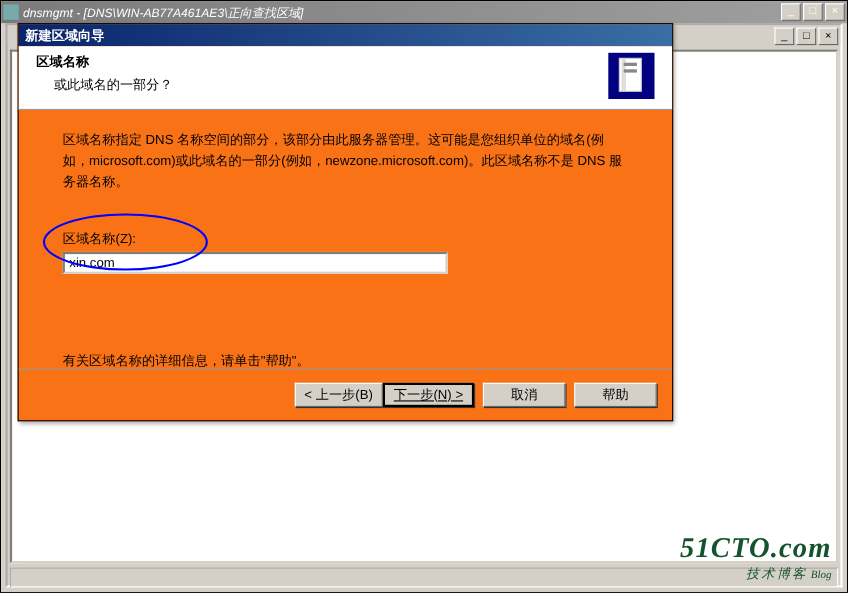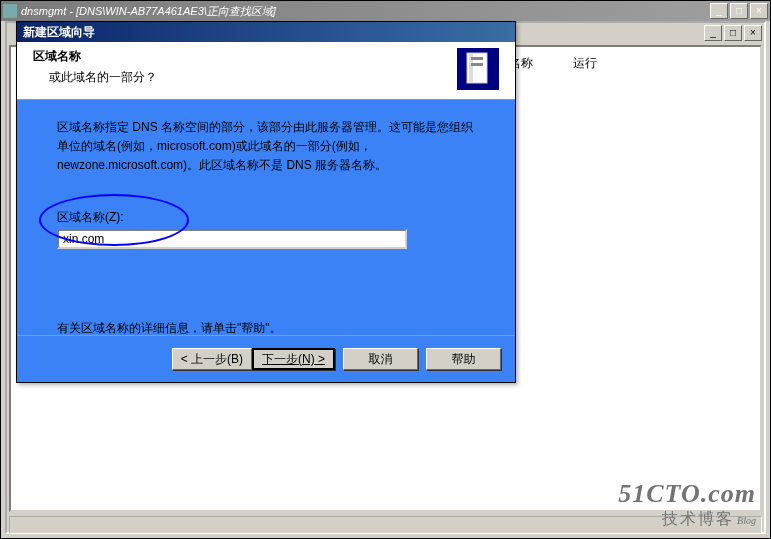--- a/index.html
+++ b/index.html
@@ -81,23 +81,23 @@
       position: absolute;
       bottom: 4px; left: 8px; right: 8px;
       height: 18px;
       background: #d4d0c8;
       border: 1px inset #fff;
     }
     
     .wizard-dialog {
       position: absolute;
       top: 20px; left: 15px;
-      width: 500px;
+      width: 596px;
       height: 362px;
-      background: #3b82f6;
+      background: #f97316;
       border: 1px solid #000;
       box-shadow: 2px 2px 4px rgba(0,0,0,0.3);
       z-index: 10;
     }
     .wizard-titlebar {
       height: 20px;
       background: linear-gradient(to right, #0a246a, #3a6ea5);
       color: #fff;
       padding: 2px 6px;
       font-size: 12px;
@@ -187,26 +187,26 @@
       text-decoration: underline;
     }
     .btn-pair { display: flex; }
     .btn-pair .wizard-btn { margin: 0; }
     .footer-gap { width: 8px; }
     
     .watermark {
       position: absolute;
       bottom: 8px; right: 14px;
       font-family: Georgia, serif;
-      color: #737373;
+      color: #14532d;
       text-align: right;
       z-index: 20;
     }
     .watermark .wm1 { font-size: 26px; font-style: italic; font-weight: bold; letter-spacing: 1px; }
-    .watermark .wm2 { font-size: 16px; letter-spacing: 2px; }
+    .watermark .wm2 { font-size: 12px; letter-spacing: 2px; font-style: italic; }
     .watermark .wm3 { font-size: 10px; font-style: italic; }
   </style>
 </head>
 <body>
 
 <div class="mmc-window">
   <div class="mmc-titlebar">
     <div class="icon-sm"></div>
     <span class="title-text">dnsmgmt - [DNS\WIN-AB77A461AE3\正向查找区域]</span>
     <div class="win-controls">

